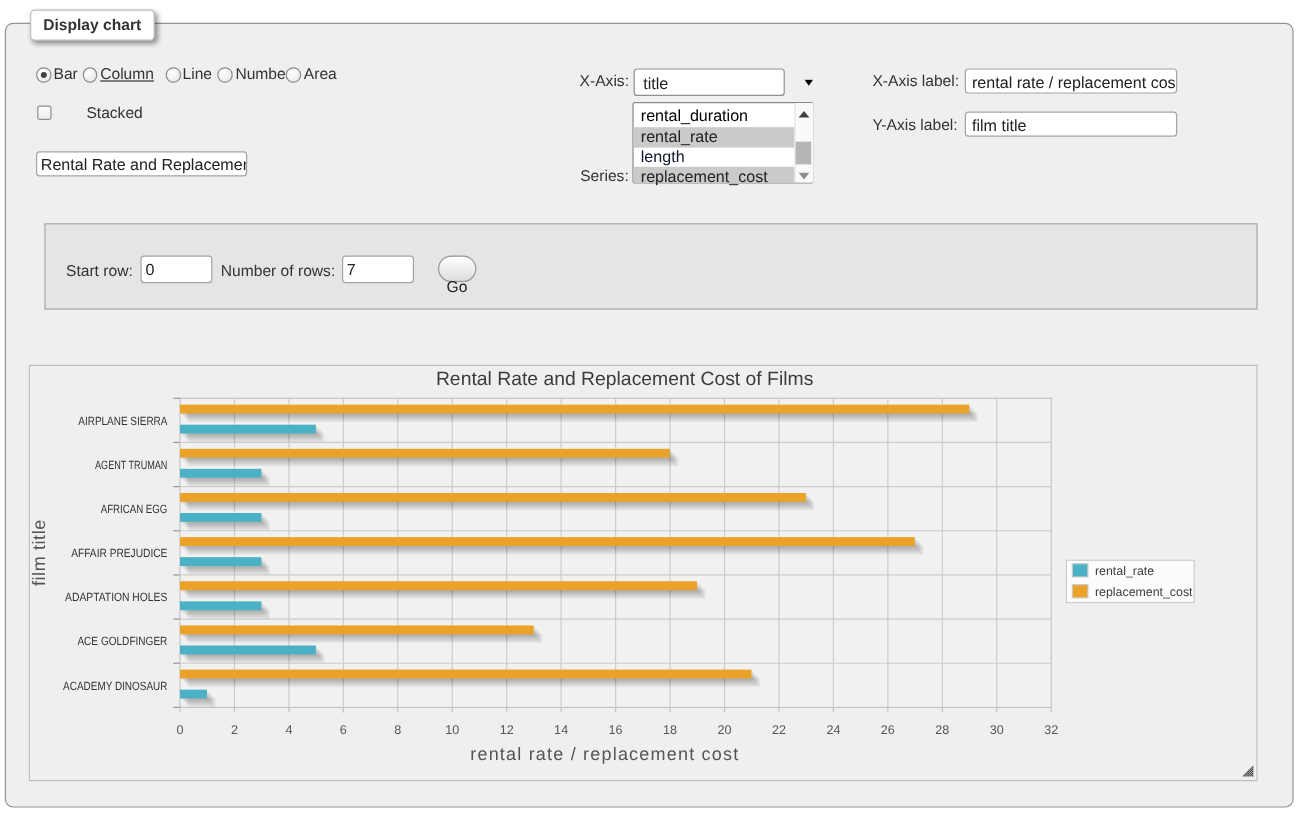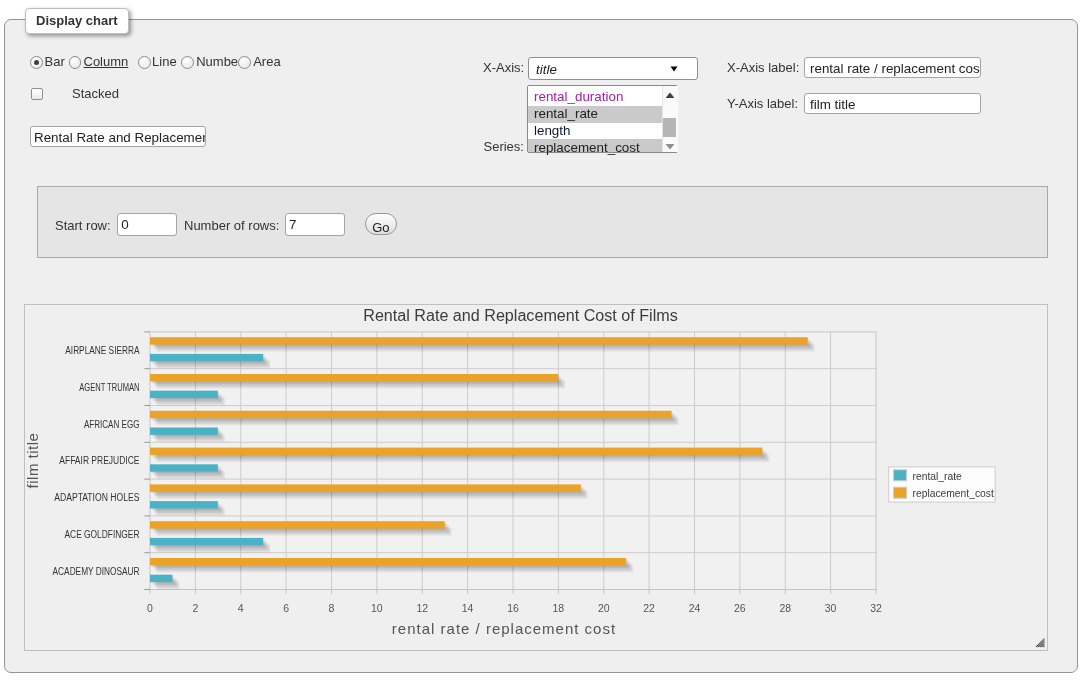--- a/index.html
+++ b/index.html
@@ -19,27 +19,27 @@
 <div class="lbl" style="left:152.1px;top:54px;">Line</div>
 <div class="abs" style="left:181.3px;top:56.2px;width:12.8px;height:12.8px;border:1px solid #8e8e8e;border-radius:50%;background:radial-gradient(circle at 35% 30%,#ffffff,#e4e4e4);box-sizing:border-box;"></div>
 <div class="lbl" style="left:196.2px;top:54px;">Number</div>
 <div class="abs" style="left:238.3px;top:56.2px;width:12.8px;height:12.8px;border:1px solid #8e8e8e;border-radius:50%;background:radial-gradient(circle at 35% 30%,#ffffff,#e4e4e4);box-sizing:border-box;"></div>
 <div class="lbl" style="left:253.2px;top:54px;">Area</div>
 <div class="abs" style="left:30.5px;top:88.1px;width:12.6px;height:12px;background:linear-gradient(#fefefe,#ebebeb);border:1px solid #8e8e8e;border-radius:2px;box-sizing:border-box;"></div>
 <div class="lbl" style="left:46px;top:85.5px;margin-left:26px;">Stacked</div>
 <div class="inp" style="left:30px;top:125.7px;width:176px;height:21.3px;">Rental Rate and Replacement Cost of Films</div>
 
 <div class="lbl" style="left:483px;top:60.3px;">X-Axis:</div>
-<div class="inp" style="left:528px;top:56.8px;width:170px;height:23.4px;padding-left:7px;padding-top:4px;border-color:#8f8f8f;font-style:italic;">title</div>
+<div class="inp" style="left:528px;top:56.8px;width:126px;height:23.4px;padding-left:7px;padding-top:4px;border-color:#8f8f8f;">title</div>
 <svg class="abs" style="left:669.5px;top:66px;" width="8" height="6">
     <polygon points="0.5,0.5 7.5,0.5 4,5.5" fill="#000"></polygon>
   </svg>
 <div class="lbl" style="left:483.5px;top:139.3px;">Series:</div>
 <div class="abs" style="left:527.3px;top:85.3px;width:150.4px;height:67.9px;background:#fff;border:1px solid #8a8a8a;border-radius:2px;box-sizing:border-box;"></div>
-<div class="lbl" style="left:534px;top:89.4px;font-size:13.4px;color:#a21caf;">rental_duration</div>
+<div class="lbl" style="left:534px;top:89.4px;font-size:13.4px;color:#000000;">rental_duration</div>
 <div class="abs" style="left:528.3px;top:105.8px;width:133.4px;height:16.9px;background:#cacaca;"></div>
 <div class="lbl" style="left:534px;top:106.3px;font-size:13.4px;color:#222;">rental_rate</div>
 <div class="lbl" style="left:534px;top:123.2px;font-size:13.4px;color:#0f172a;">length</div>
 <div class="abs" style="left:528.3px;top:139.3px;width:133.4px;height:12.9px;background:#cacaca;"></div>
 <div class="lbl" style="left:534px;top:140.1px;font-size:13.4px;color:#222;">replacement_cost</div>
 <div class="abs" style="left:661.7px;top:86.3px;width:15px;height:65.9px;background:#fafafa;border-left:1px solid #e2e2e2;"></div>
 <svg class="abs" style="left:664.5px;top:91.5px;" width="10" height="7">
     <polygon points="5,0.5 9.5,6 0.5,6" fill="#404040"></polygon>
   </svg>
 <div class="abs" style="left:662.7px;top:118.2px;width:13px;height:18.5px;background:#b5b5b5;"></div>
@@ -50,21 +50,21 @@
 <div class="lbl" style="left:727px;top:59.8px;">X-Axis label:</div>
 <div class="inp" style="left:804px;top:57px;width:177px;height:21.3px;padding-left:5px;">rental rate / replacement cost</div>
 <div class="lbl" style="left:727px;top:95.6px;">Y-Axis label:</div>
 <div class="inp" style="left:804px;top:93.1px;width:177px;height:21.3px;padding-left:5px;">film title</div>
 
 <div class="abs" style="left:36.5px;top:185.8px;width:1011px;height:72.5px;background:#e5e5e5;border:1px solid #a8a8a8;box-sizing:border-box;"></div>
 <div class="lbl" style="left:55px;top:217.5px;">Start row:</div>
 <div class="inp" style="left:117.3px;top:213.4px;width:60px;height:22.4px;">0</div>
 <div class="lbl" style="left:184px;top:217.5px;">Number of rows:</div>
 <div class="inp" style="left:285px;top:213.4px;width:60px;height:22.4px;">7</div>
-<div class="abs" style="left:364.7px;top:213.2px;width:32.3px;height:22.1px;border:1px solid #989898;border-radius:11px;background:linear-gradient(#ffffff,#ececec 55%,#dddddd);box-sizing:border-box;text-align:center;font-size:13px;color:#1b1b1b;padding-top:6px;">Go</div>
+<div class="abs" style="left:364.7px;top:213.2px;width:32.3px;height:22.1px;border:1px solid #989898;border-radius:11px;background:linear-gradient(#ffffff,#ececec 55%,#dddddd);box-sizing:border-box;text-align:center;font-size:13px;color:#1b1b1b;padding-top:17px;">Go</div>
 
 <div class="abs" style="left:24px;top:304.3px;width:1024px;height:347px;border:1px solid #bfbfbf;box-sizing:border-box;"></div>
 <svg width="1081" height="681" viewBox="0 0 1081 681" style="position:absolute;left:0;top:0;font-family:'Liberation Sans',sans-serif;">
 <rect x="150.0" y="331.9" width="726.0" height="257.6" fill="#f1f1f1" stroke="#c5c5c5" stroke-width="1"></rect>
 <line x1="195.38" y1="331.9" x2="195.38" y2="589.5" stroke="#cccccc" stroke-width="1"></line>
 <line x1="240.75" y1="331.9" x2="240.75" y2="589.5" stroke="#cccccc" stroke-width="1"></line>
 <line x1="286.12" y1="331.9" x2="286.12" y2="589.5" stroke="#cccccc" stroke-width="1"></line>
 <line x1="331.50" y1="331.9" x2="331.50" y2="589.5" stroke="#cccccc" stroke-width="1"></line>
 <line x1="376.88" y1="331.9" x2="376.88" y2="589.5" stroke="#cccccc" stroke-width="1"></line>
 <line x1="422.25" y1="331.9" x2="422.25" y2="589.5" stroke="#cccccc" stroke-width="1"></line>

